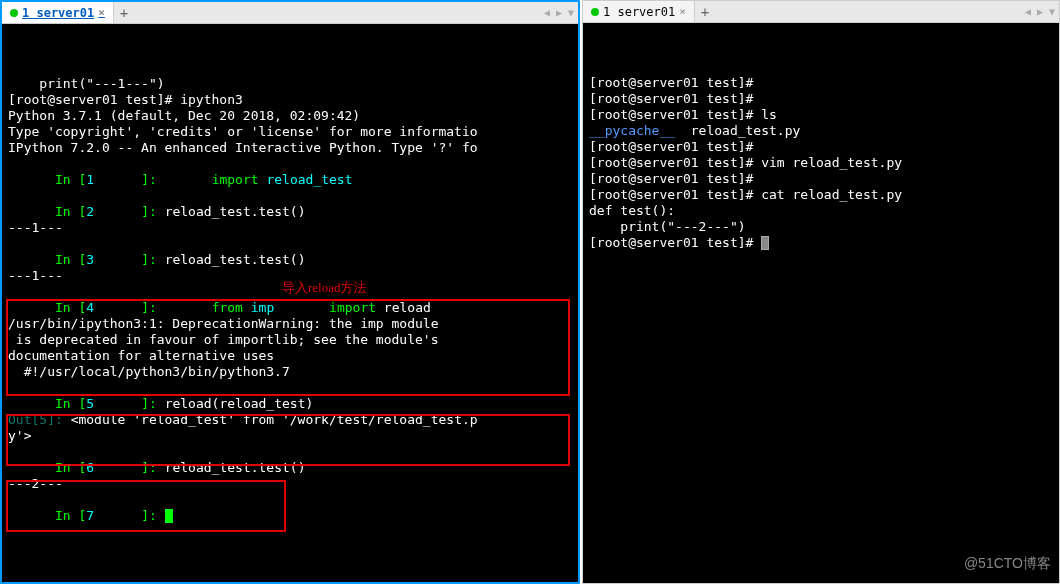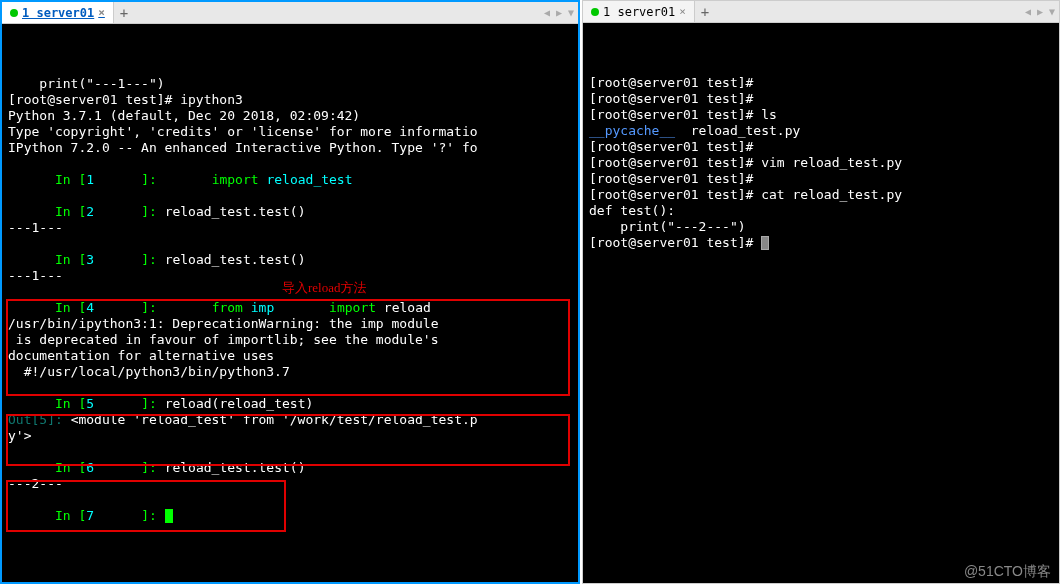--- a/index.html
+++ b/index.html
@@ -77,21 +77,21 @@
     color: #e00000;
     font-size: 13px;
   }
   .box-red {
     position: absolute;
     border: 2px solid #e00000;
     pointer-events: none;
   }
   .watermark {
     position: absolute;
-    right: 8px; bottom: 4px;
+    right: 8px; bottom: 12px;
     color: #888; font-size: 14px;
     font-family: sans-serif;
   }
 </style>
 </head>
 <body>
 
 <div class="pane left">
   <div class="tabbar">
     <div class="tab active left-active">

